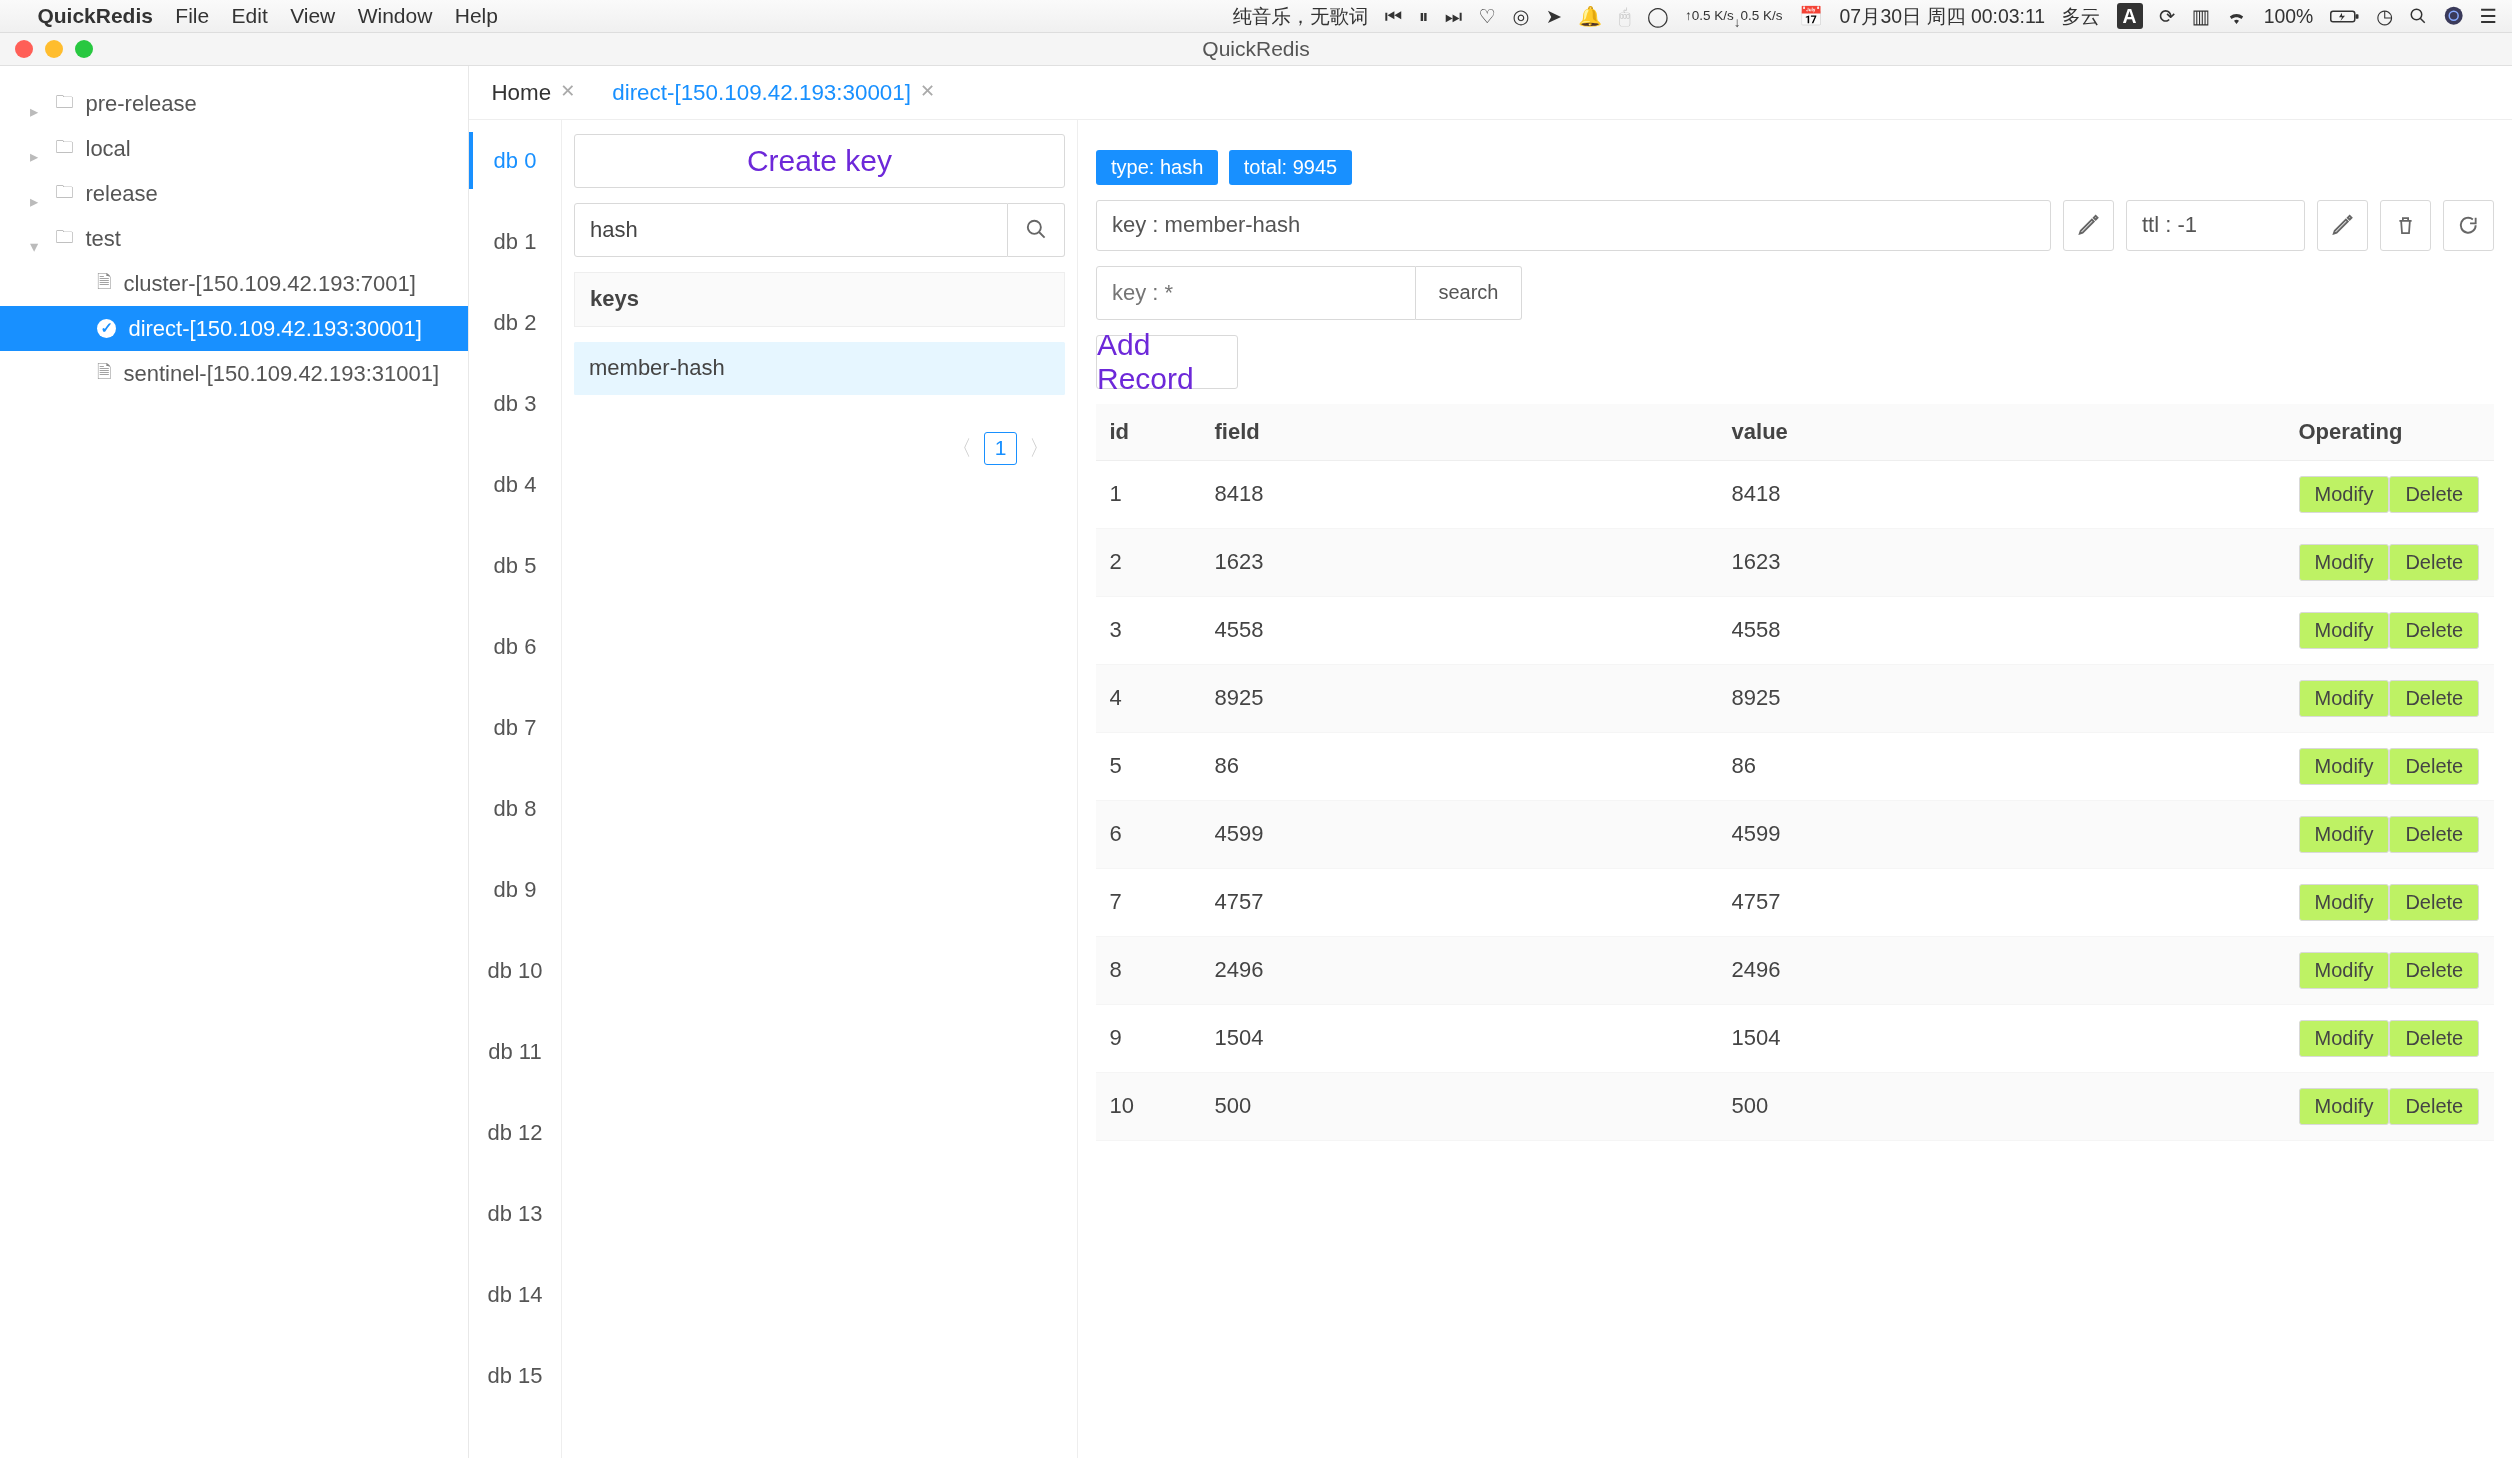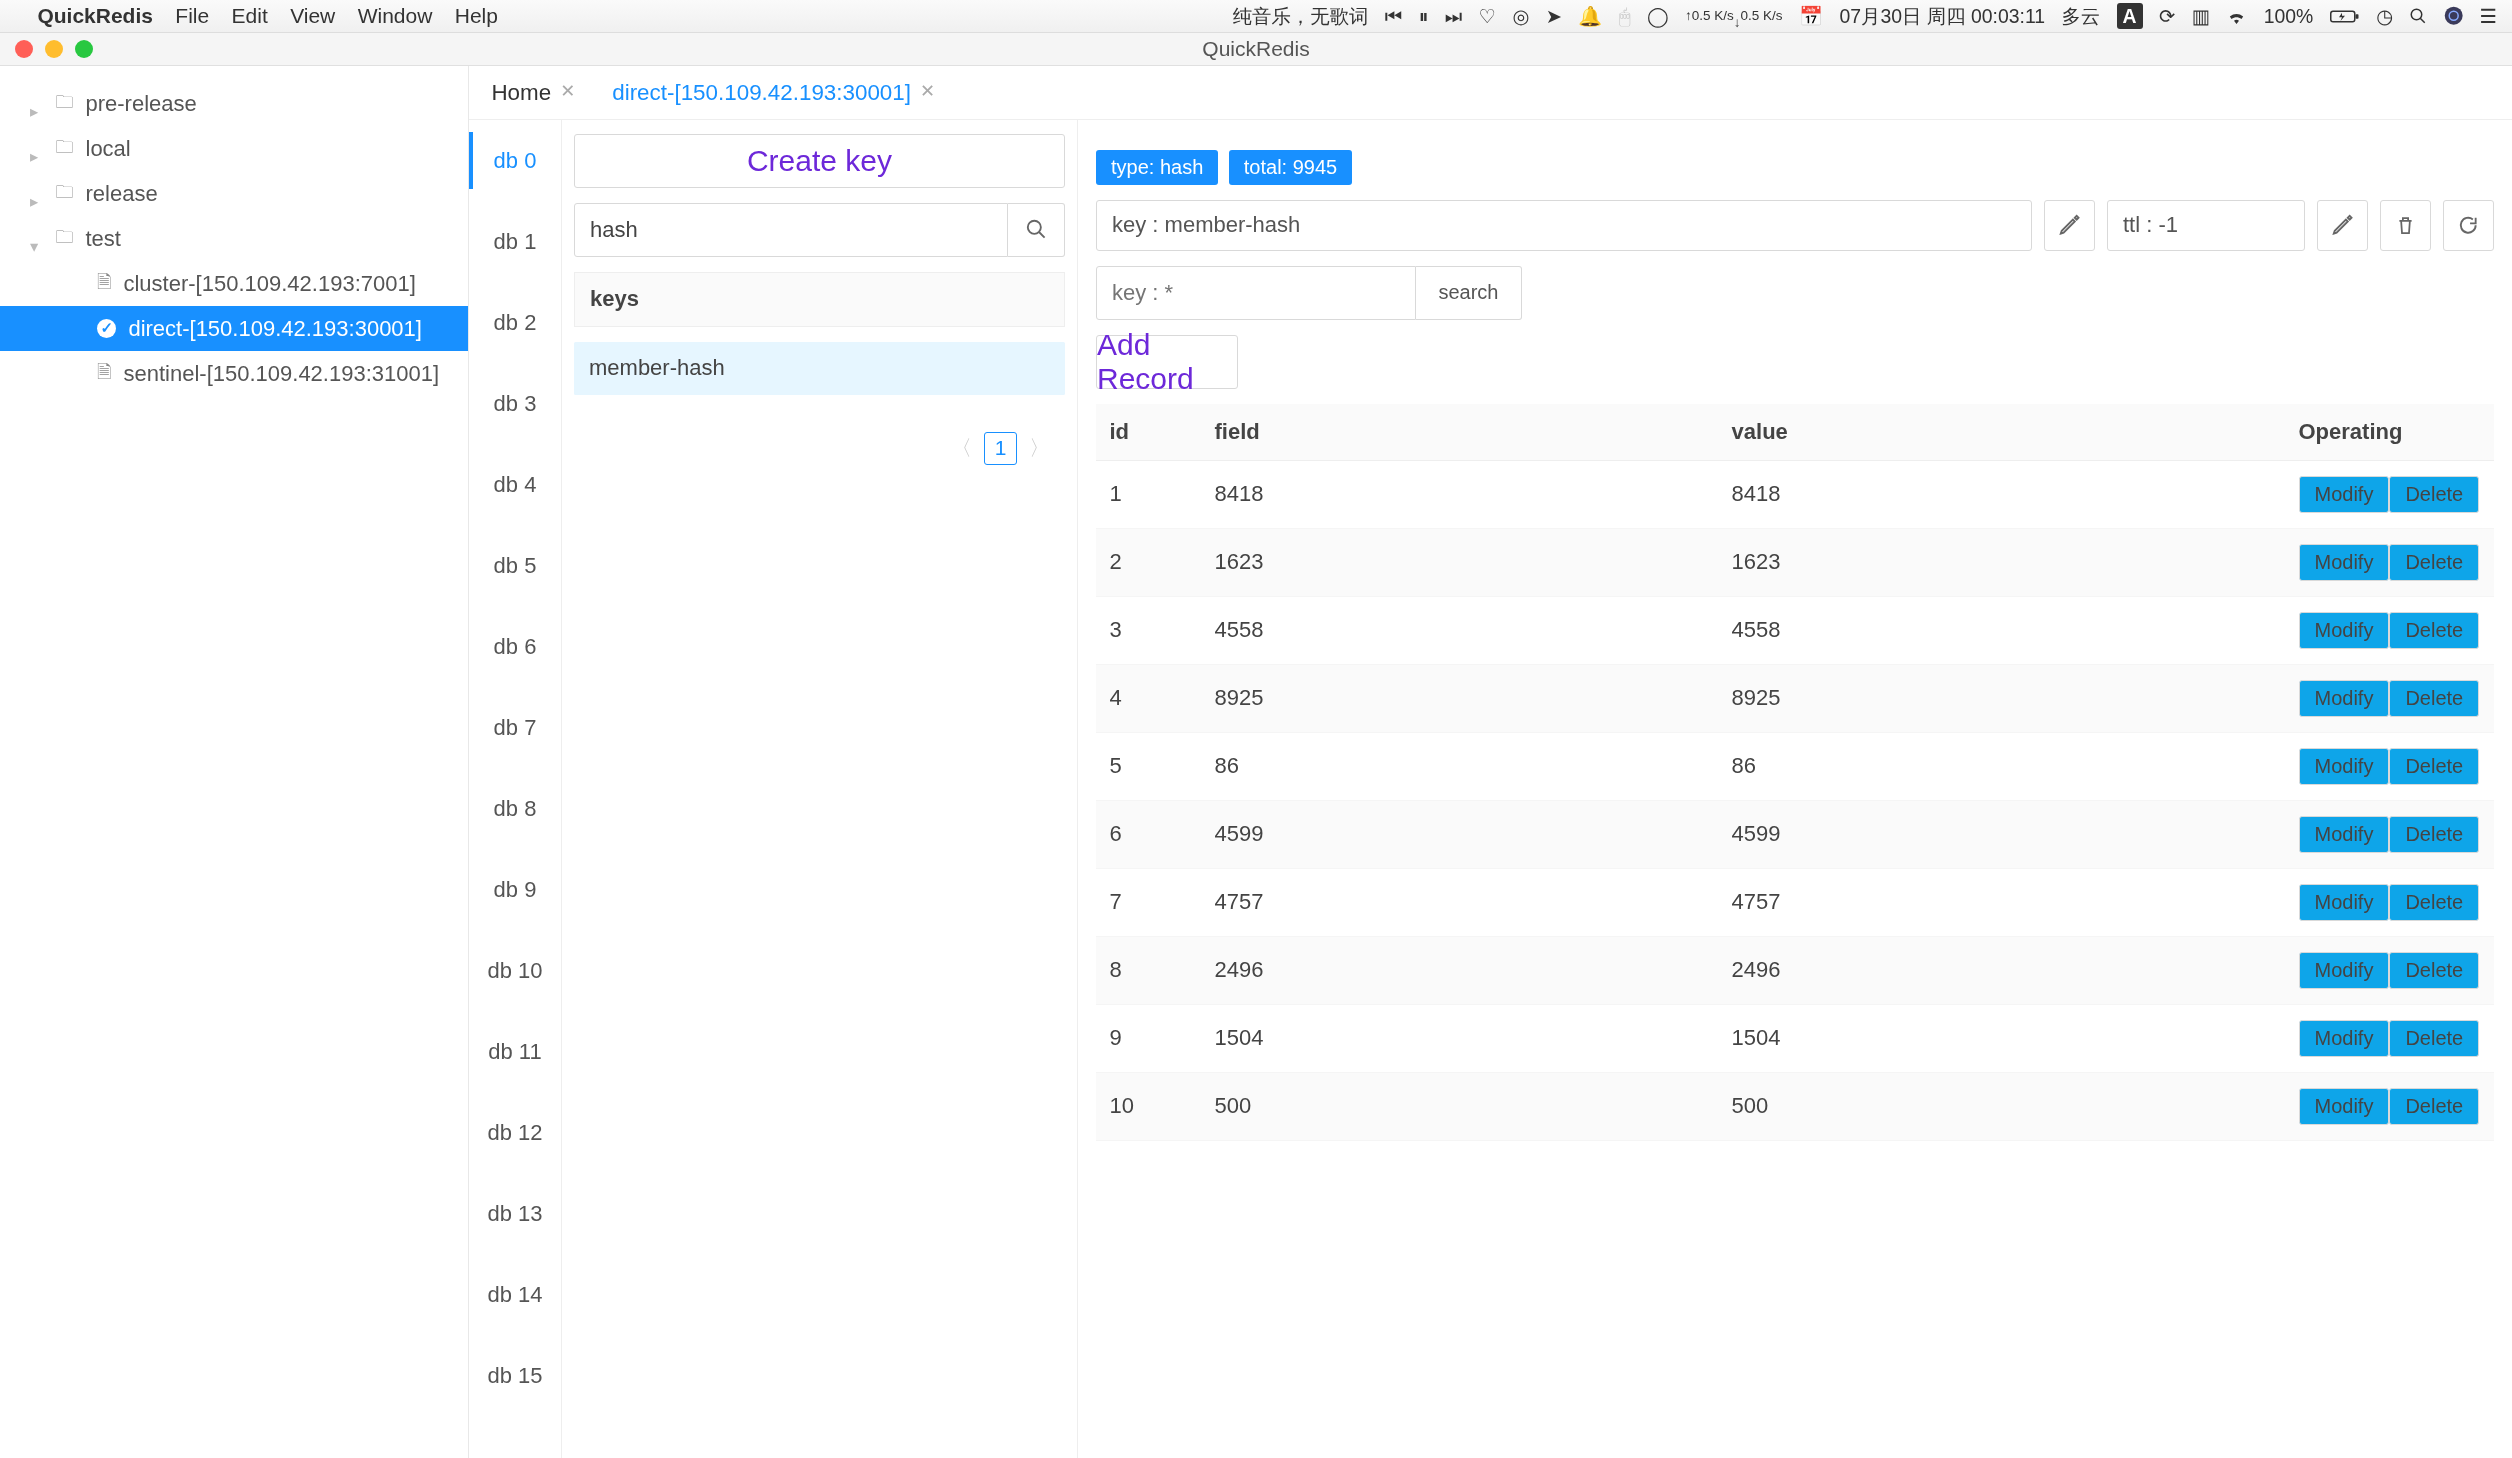--- a/index.html
+++ b/index.html
@@ -73,21 +73,21 @@
     .iconbtn { width:51px; height:51px; border:0.7px solid #d9d9d9; border-radius:3px; display:flex; align-items:center; justify-content:center; color:#666; cursor:default; font-size:22.4px; }
     .searchrow2 { display:flex; gap:0; width:422px; }
     .searchrow2 .input { border-radius:3px 0 0 3px; }
     .searchrow2 .sbtn { border:0.7px solid #d9d9d9; border-left:none; border-radius:0 3px 3px 0; padding:0 22.4px; display:flex; align-items:center; color:#555; font-size:20px; cursor:default; }
     .addbtn { width:142px; }
 
     table { width:100%; border-collapse:collapse; font-size:22px; color:#444; }
     thead th { text-align:left; background:#fafafa; padding:15px 13.5px; font-weight:600; border-bottom:0.7px solid #eee; }
     tbody td { padding:15px 13.5px; border-bottom:0.7px solid #f5f5f5; }
     tbody tr:nth-child(even){ background:#fafafa; }
-    .op-btn { display:inline-flex; align-items:center; justify-content:center; border:0.7px solid #d9d9d9; border-radius:3px; padding:6px 15px; margin-right:0; font-size:20px; cursor:default; background:#0ea5e9; }
+    .op-btn { display:inline-flex; align-items:center; justify-content:center; border:0.7px solid #d9d9d9; border-radius:3px; padding:6px 15px; margin-right:0; font-size:20px; cursor:default; background:#bef264; }
     th.op, td.op { text-align:left; width:209px; }
 
     svg { display:block; }
   </style>
 </head>
 <body>
 
 <div class="menubar">
   <div class="left">
     <span class="apple-logo"></span>
@@ -255,21 +255,21 @@
           <span class="tag">type: hash</span>
           <span class="tag">total: 9945</span>
         </div>
         <div class="inforow">
           <div class="infobox flex">key : member-hash</div>
           <div class="iconbtn">
             <svg width="22.4" height="22.4" viewBox="0 0 24 24">
                 <path d="M3 21l3-1 12-12-2-2L4 18zM18 4l2 2 2-2-2-2z" fill="none" stroke="#666" stroke-width="2"></path>
               </svg>
           </div>
-          <div class="infobox" style="width:198px">ttl : -1</div>
+          <div class="infobox" style="width:179px">ttl : -1</div>
           <div class="iconbtn">
             <svg width="22.4" height="22.4" viewBox="0 0 24 24">
                 <path d="M3 21l3-1 12-12-2-2L4 18zM18 4l2 2 2-2-2-2z" fill="none" stroke="#666" stroke-width="2"></path>
               </svg>
           </div>
           <div class="iconbtn">
             <svg width="21" height="22.4" viewBox="0 0 24 24">
                 <path d="M5 7h14M9 7V4h6v3M7 7l1 14h8l1-14" fill="none" stroke="#666" stroke-width="2"></path>
               </svg>
           </div>

